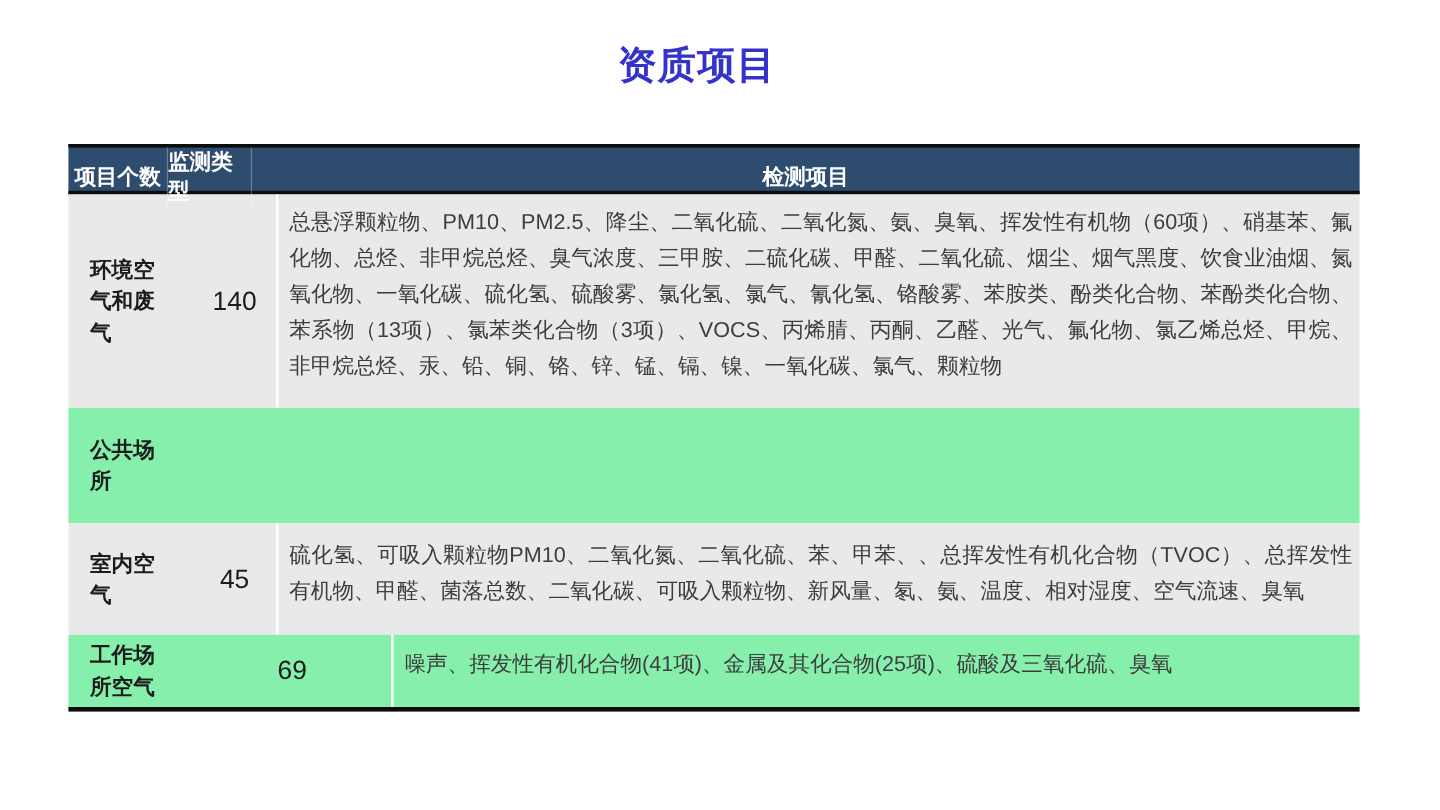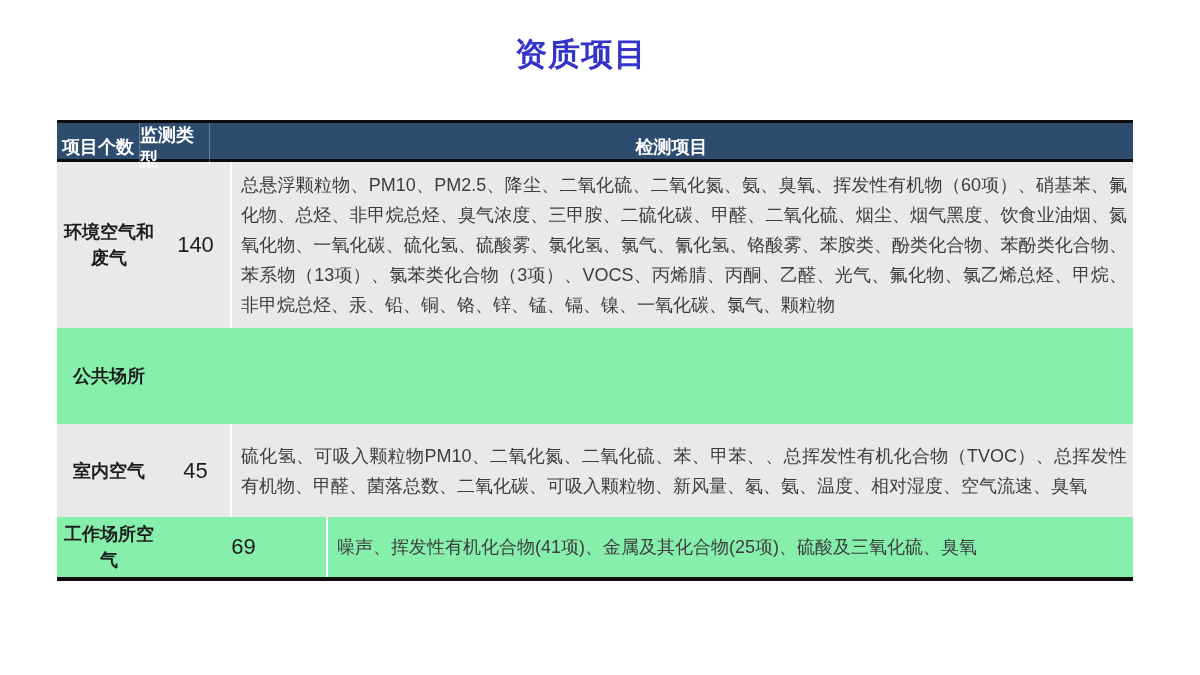--- a/index.html
+++ b/index.html
@@ -25,30 +25,30 @@
     color:#ffffff;font-weight:bold;font-size:18px;
   }
   .th + .th{border-left:1px solid rgba(255,255,255,0.28);}
   .row{display:grid;grid-template-columns:104px 69px 1fr;background:#86efac;}
   .row.gray{background:#E9E9E9;}
   .r1{min-height:151px;}
   .r2{min-height:96px;}
   .r3{min-height:93px;}
   .r4{min-height:43px;gap:48px;}
   .cell-type{
-    display:flex;align-items:center;justify-content:center;text-align:center;
-    font-weight:bold;font-size:18px;color:#1c1c1c;padding:4px 2px;line-height:26px;
+    display:flex;align-items:center;justify-content:center;text-align:left;
+    font-weight:bold;font-size:18px;color:#1c1c1c;padding:4px 18px;line-height:26px;
   }
   .cell-count{
     display:flex;align-items:center;justify-content:center;
     font-size:22px;color:#1c1c1c;
   }
   .cell-items{
     border-left:2px solid #ffffff;
-    display:flex;align-items:center;padding:8px 6px 8px 9px;
+    display:flex;align-items:center;padding:8px 6px 20px 9px;
   }
   .cell-items p{
     margin:0;font-size:18px;line-height:30px;color:#3d3d3d;
     text-align:justify;
   }
 </style>
 </head>
 <body>
 
 <div class="slide">

